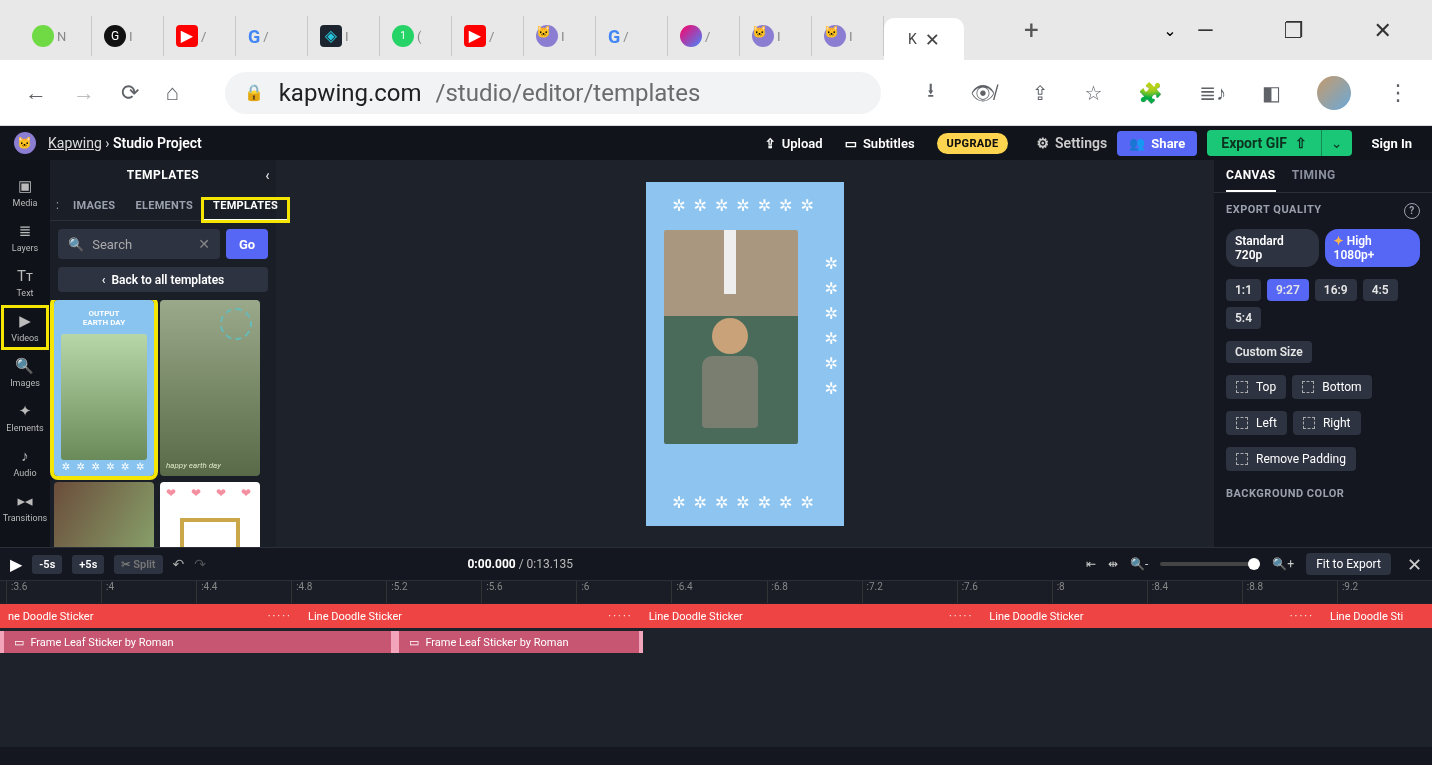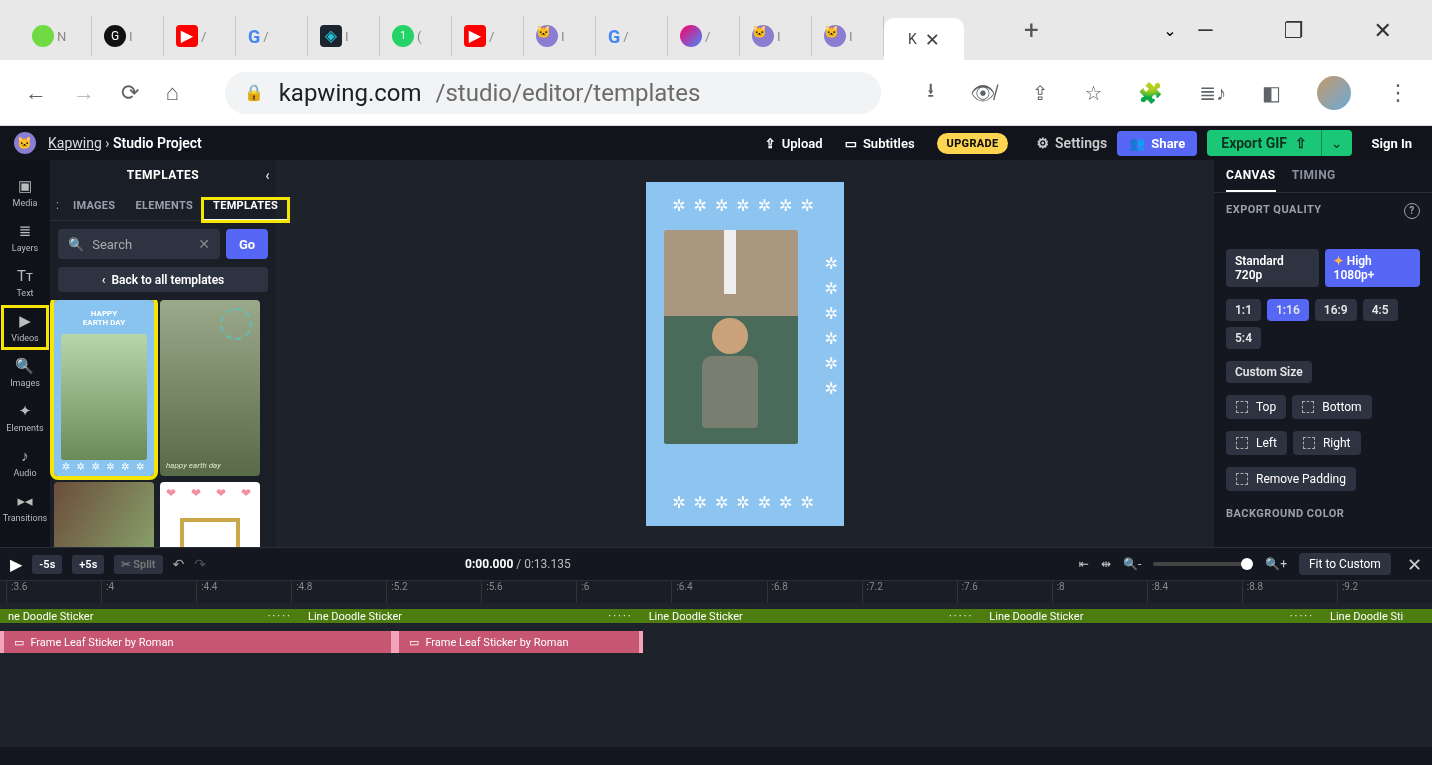--- a/index.html
+++ b/index.html
@@ -87,21 +87,21 @@
   .photo .body{width:56px;height:72px;background:#7a7e71;border-radius:10px 10px 4px 4px;margin:2px auto 0;}
   .photo .lamp{position:absolute;top:0;left:60px;width:12px;height:64px;background:#eee;}
 
   .rpanel{width:218px;background:#14171f;display:flex;flex-direction:column;padding:0;overflow-y:auto;}
   .rtabs{display:flex;gap:16px;padding:8px 12px 0;border-bottom:1px solid #2b2f3a;}
   .rtab{font-size:12px;font-weight:700;color:#8b90a0;padding-bottom:8px;letter-spacing:0.4px;}
   .rtab.active{color:#fff;border-bottom:2px solid #fff;}
   .sect{padding:10px 12px 4px;font-size:11px;font-weight:700;color:#9aa0ad;letter-spacing:0.5px;}
   .sect .help{float:right;width:16px;height:16px;border:1px solid #9aa0ad;border-radius:50%;text-align:center;line-height:14px;font-size:10px;}
   .pill-row{display:flex;gap:6px;padding:6px 12px;}
-  .pill{background:#2d3340;color:#fff;font-size:12px;font-weight:600;padding:5px 9px;border-radius:4px;margin-top:20px;}
+  .pill{background:#2d3340;color:#fff;font-size:12px;font-weight:600;padding:5px 9px;border-radius:13px;}
   .pill.primary{background:#5666f5}
   .pill.star::before{content:"✦ ";color:#ffb74d}
   .chip-row{display:flex;gap:6px;padding:6px 12px;flex-wrap:wrap;}
   .chip{background:#2d3340;color:#e6e6e6;font-size:12px;font-weight:600;padding:4px 9px;border-radius:4px;}
   .chip.active{background:#5666f5;}
   .padbtn{display:flex;align-items:center;gap:8px;background:#2d3340;border-radius:4px;padding:5px 10px;font-size:12px;color:#fff;}
   .padbtn .sq{width:12px;height:12px;border:1.5px dashed #aaa;}
 
   .timeline-bar{height:34px;background:#14171f;display:flex;align-items:center;padding:0 10px;gap:10px;border-top:1px solid #2a2e38;border-bottom:1px solid #2a2e38;font-size:12px;}
   .play{color:#fff;font-size:16px;}
@@ -113,21 +113,21 @@
   .tl-right{margin-left:auto;display:flex;align-items:center;gap:12px;}
   .zoom-bar{width:100px;height:4px;background:#444;border-radius:2px;position:relative;}
   .zoom-bar .knob{width:12px;height:12px;background:#fff;border-radius:50%;position:absolute;top:-4px;right:0;}
   .fit{background:#2d3340;color:#fff;padding:4px 10px;border-radius:4px;font-size:12px;}
   .close-tl{color:#ccc;font-size:18px;margin-left:4px;}
 
   .ruler{height:22px;background:#1a1d26;display:flex;padding-left:6px;color:#888;font-size:10px;}
   .ruler .tick{flex:1;border-left:1px solid #333;padding-left:4px;}
   .tracks{height:60px;background:#1e222b;}
   .track{height:26px;display:flex;align-items:center;font-size:11px;}
-  .clip-doodle{background:#4d7c0f;height:14px;flex:1;display:flex;margin-right:0;}
+  .clip-doodle{background:#ef4444;height:24px;flex:1;display:flex;margin-right:0;}
   .doodle-seg{flex:1;display:flex;align-items:center;padding:0 8px;color:#fff;gap:8px;}
   .dots{letter-spacing:2px;}
   .track2{display:flex;}
   .clip-frame{height:22px;background:#c75672;border-left:4px solid #f2a5ba;border-right:4px solid #f2a5ba;display:flex;align-items:center;padding:0 10px;color:#fff;margin-left:0;}
   .tracks-below{height:84px;background:#1e222b;}
   .scroll-hint{height:18px;background:#14171f;}
 </style>
 </head>
 <body>
 
@@ -290,21 +290,21 @@
           <span class="clear">✕</span>
         </div>
         <div class="go-btn">Go</div>
       </div>
       <div class="back-tpl">
         <span>‹</span>
         <span>Back to all templates</span>
       </div>
       <div class="tpl-grid">
         <div class="tpl-card tpl-earth hl">
-          <div class="title"><span>HAPPY</span><br><span>EARTH DAY</span></div>
+          <div class="title"><span>OUTPUT</span><br><span>EARTH DAY</span></div>
           <div class="mtn"></div>
           <div class="flowers">✲ ✲ ✲ ✲ ✲ ✲</div>
         </div>
         <div class="tpl-card tpl-family">
           <div class="circ"></div>
           <div class="caption">happy earth day</div>
         </div>
         <div class="tpl-card2 tpl-plants"></div>
         <div class="tpl-card2 tpl-hearts">
             <div class="frame"></div>
@@ -339,21 +339,21 @@
         <span class="rtab active">CANVAS</span>
         <span class="rtab">TIMING</span>
       </div>
       <div class="sect"><span>EXPORT QUALITY</span><span class="help">?</span></div>
       <div class="pill-row">
         <span class="pill">Standard 720p</span>
         <span class="pill primary star">High 1080p+</span>
       </div>
       <div class="chip-row">
         <span class="chip">1:1</span>
-        <span class="chip active">1:16</span>
+        <span class="chip active">9:27</span>
         <span class="chip">16:9</span>
         <span class="chip">4:5</span>
         <span class="chip">5:4</span>
       </div>
       <div class="chip-row">
           <span class="chip">Custom Size</span>
         </div>
       <div class="chip-row">
         <span class="padbtn">
             <span class="sq"></span>
@@ -394,21 +394,21 @@
     <span class="undo" style="opacity:.4">↷</span>
     <span class="time-readout"><span class="cur">0:00.000</span> / <span>0:13.135</span></span>
     <div class="tl-right">
       <span style="color:#ccc">⇤</span>
       <span style="color:#ccc">⇹</span>
       <span style="color:#ccc">🔍-</span>
       <div class="zoom-bar">
           <div class="knob"></div>
         </div>
       <span style="color:#ccc">🔍+</span>
-      <span class="fit">Fit to Custom</span>
+      <span class="fit">Fit to Export</span>
       <span class="close-tl">✕</span>
     </div>
   </div>
 
   <div class="ruler">
     <div class="tick">:3.6</div>
     <div class="tick">:4</div>
     <div class="tick">:4.4</div>
     <div class="tick">:4.8</div>
     <div class="tick">:5.2</div>

